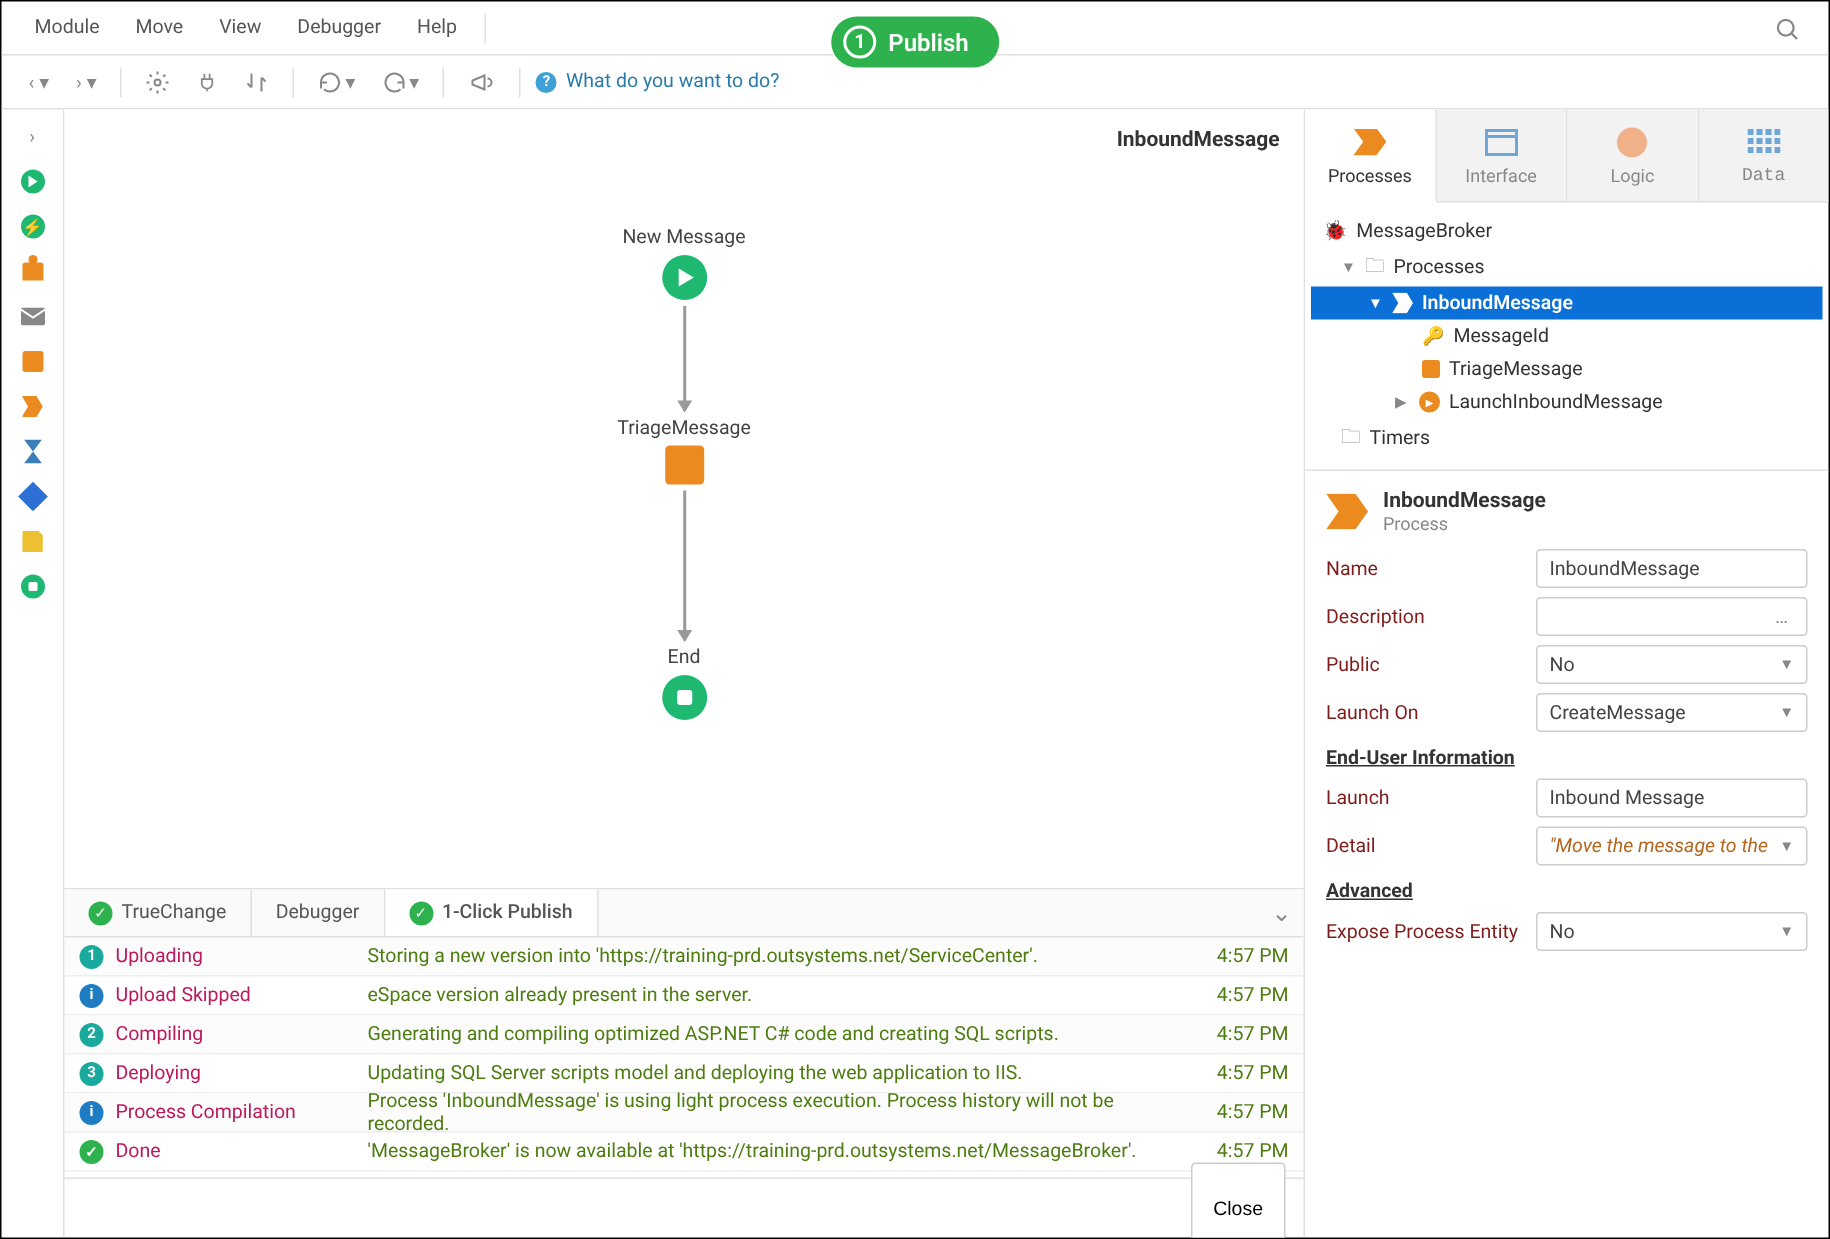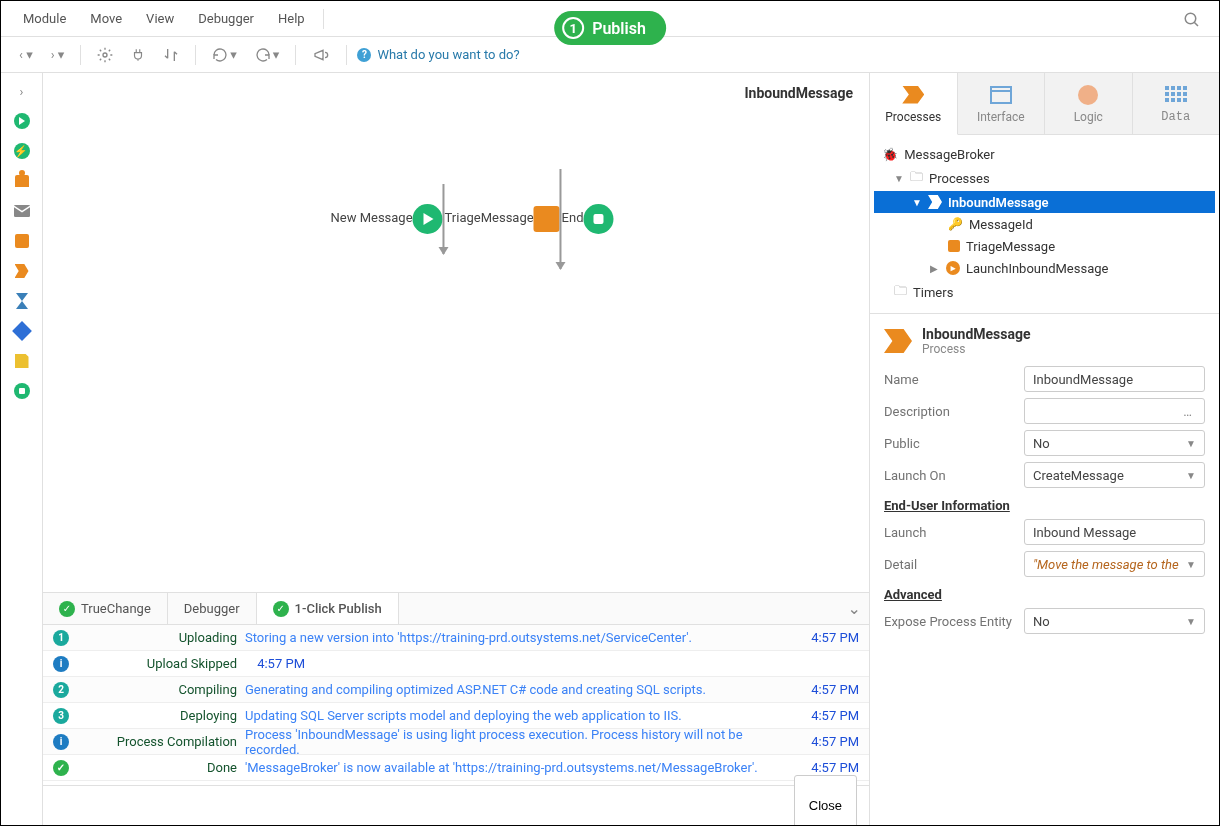--- a/index.html
+++ b/index.html
@@ -23,21 +23,21 @@
 .main { display: flex; height: calc(100% - 72px); }
 .left-rail { width: 42px; border-right: 1px solid #e0e0e0; display: flex; flex-direction: column; align-items: center; padding-top: 8px; gap: 10px; }
 .rail-item { width: 20px; height: 20px; cursor: pointer; display: flex; align-items: center; justify-content: center; }
 .rail-chev { color: #888; }
 
 .center-col { flex: 1; display: flex; flex-direction: column; }
 .canvas-wrap { flex: 1; position: relative; background: #fff; border-bottom: 1px solid #e0e0e0; overflow:hidden; }
 .canvas-title { position: absolute; top: 12px; right: 16px; font-weight: 700; color: #333; font-size: 14px; }
 
 
-.flow { position: absolute; left: 50%; top: 92px; transform: translateX(-50%); display: flex; flex-direction: row; align-items: center; margin-left: 16px; }
+.flow { position: absolute; left: 50%; top: 78px; transform: translateX(-50%); display: flex; flex-direction: column; align-items: center; }
 .node-label { font-size: 13px; color: #444; margin-bottom: 4px; text-align: center;}
 .start-node, .end-node { width: 30px; height: 30px; border-radius: 50%; background: #1fb871; display: flex; align-items: center; justify-content: center; }
 .tri-play { width: 0; height: 0; border-left: 10px solid #fff; border-top: 6px solid transparent; border-bottom: 6px solid transparent; margin-left:2px;}
 .stop-sq { width: 10px; height: 10px; background: #fff; border-radius: 2px; }
 .orange-sq { width: 26px; height: 26px; background: #ea8a1f; border-radius: 3px; }
 .arrow-line { width: 2px; background: #999; position: relative; margin: 4px 0; }
 .arrow-line.short { height: 70px; }
 .arrow-line.long { height: 100px; }
 .arrow-head { position: absolute; bottom: -1px; left: -4px; width: 0; height: 0; border-left: 5px solid transparent; border-right: 5px solid transparent; border-top: 8px solid #999; }
 
@@ -48,23 +48,23 @@
 .btab.active { background: #fff; font-weight: 500; }
 .btab-check { width: 16px; height: 16px; border-radius: 50%; background: #2eb24d; color: #fff; display: inline-flex; align-items: center; justify-content: center; font-size: 10px; }
 .btab-close { position: absolute; right: 8px; top: 6px; color: #888; cursor: pointer; font-size: 16px; }
 .pub-table { flex: 1; overflow-y: auto; }
 .pub-row { display: flex; align-items: center; height: 26px; padding: 0 10px; border-bottom: 1px solid #eee; gap: 8px; font-size: 13px; }
 .pub-row:nth-child(odd){ background:#fcfcfc;}
 .pub-badge { width: 16px; height: 16px; border-radius: 50%; display: inline-flex; align-items: center; justify-content: center; font-size: 10px; color: #fff; font-weight: 700; flex-shrink:0;}
 .pub-badge.teal { background: #1aa99d; }
 .pub-badge.blue { background: #1e7cc2; }
 .pub-badge.green { background: #2eb24d; }
-.pub-step { width: 160px; flex-shrink: 0; color: #14532d; text-align: right; }
-.pub-msg { flex: 1; color: #3b82f6; }
-.pub-time { width: 60px; text-align: right; color: #1d4ed8; flex-shrink: 0; }
+.pub-step { width: 160px; flex-shrink: 0; color: #be185d; }
+.pub-msg { flex: 1; color: #4d7c0f; }
+.pub-time { width: 60px; text-align: right; color: #4d7c0f; flex-shrink: 0; }
 .pub-footer { height: 40px; display: flex; align-items: center; justify-content: flex-end; padding: 0 12px; border-top: 1px solid #e0e0e0; }
 .close-btn { padding: 22px 14px; border: 1px solid #ccc; border-radius: 3px; background: #fff; cursor: pointer; font-size:13px; }
 
 
 .right-panel { width: 350px; border-left: 1px solid #e0e0e0; display: flex; flex-direction: column; }
 .rtabs { display: flex; height: 62px; }
 .rtab { flex: 1; display: flex; flex-direction: column; align-items: center; justify-content: center; gap: 4px; cursor: pointer; color: #888; font-size: 12px; border-right:1px solid #e0e0e0; border-bottom:1px solid #e0e0e0;}
 .rtab:last-child{border-right:none;font-family:Liberation Mono, monospace;}
 .rtab.active { background: #fff; color: #333; border-bottom:1px solid #fff;}
 .rtab:not(.active){ background:#f2f2f2;}
@@ -82,21 +82,21 @@
 .orange-box{ width:12px; height:12px; background:#ea8a1f; border-radius:2px; display:inline-block;}
 .launch-ico{ width:14px; height:14px; border-radius:50%; background:#ea8a1f; color:#fff; display:inline-flex; align-items:center; justify-content:center; font-size:9px; font-weight:700;}
 .key-ico{ color:#caa020; font-size:12px;}
 
 .props { border-top: 1px solid #e0e0e0; padding: 12px 14px; font-size: 13px; flex:1; overflow:auto;}
 .props-header { display: flex; align-items: center; gap: 10px; margin-bottom: 10px; }
 .props-header .big-arrow { width: 28px; height: 24px; background: #ea8a1f; clip-path: polygon(0 0, 70% 0, 100% 50%, 70% 100%, 0 100%, 30% 50%); }
 .props-header .ptitle { font-weight: 700; font-size: 14px; }
 .props-header .psub { color: #888; font-size: 12px; }
 .prop-row { display: flex; align-items: center; margin-bottom: 6px; }
-.prop-label { width: 140px; color: #737373; }
+.prop-label { width: 140px; color: #7f1d1d; }
 .prop-input, .prop-select { flex: 1; height: 26px; border: 1px solid #ccc; border-radius: 3px; padding: 0 8px; font-size: 13px; color: #444; display:flex; align-items:center; justify-content:space-between;}
 .prop-select .caret{ color:#888; font-size:10px;}
 .section-head { font-weight: 700; margin: 10px 0 6px; text-decoration: underline; }
 .detail-expr{ color:#b5651d; font-style:italic;}
 .meta { color: #888; font-style: italic; font-size: 12px; margin-top: 10px; line-height:1.5;}
 .ellipsis-btn{ color:#888; padding:0 4px;}
 </style>
 </head>
 <body>
 
@@ -253,20 +253,21 @@
       <div class="pub-table" id="pub-log">
           <div class="pub-row">
             <span class="pub-badge teal">1</span>
             <span class="pub-step">Uploading</span>
             <span class="pub-msg">Storing a new version into 'https://training-prd.outsystems.net/ServiceCenter'.</span>
             <span class="pub-time">4:57 PM</span>
           </div>
           <div class="pub-row">
             <span class="pub-badge blue">i</span>
             <span class="pub-step">Upload Skipped</span>
+            <span class="pub-msg">eSpace version already present in the server.</span>
             <span class="pub-time">4:57 PM</span>
           </div>
           <div class="pub-row">
             <span class="pub-badge teal">2</span>
             <span class="pub-step">Compiling</span>
             <span class="pub-msg">Generating and compiling optimized ASP.NET C# code and creating SQL scripts.</span>
             <span class="pub-time">4:57 PM</span>
           </div>
           <div class="pub-row">
             <span class="pub-badge teal">3</span>

